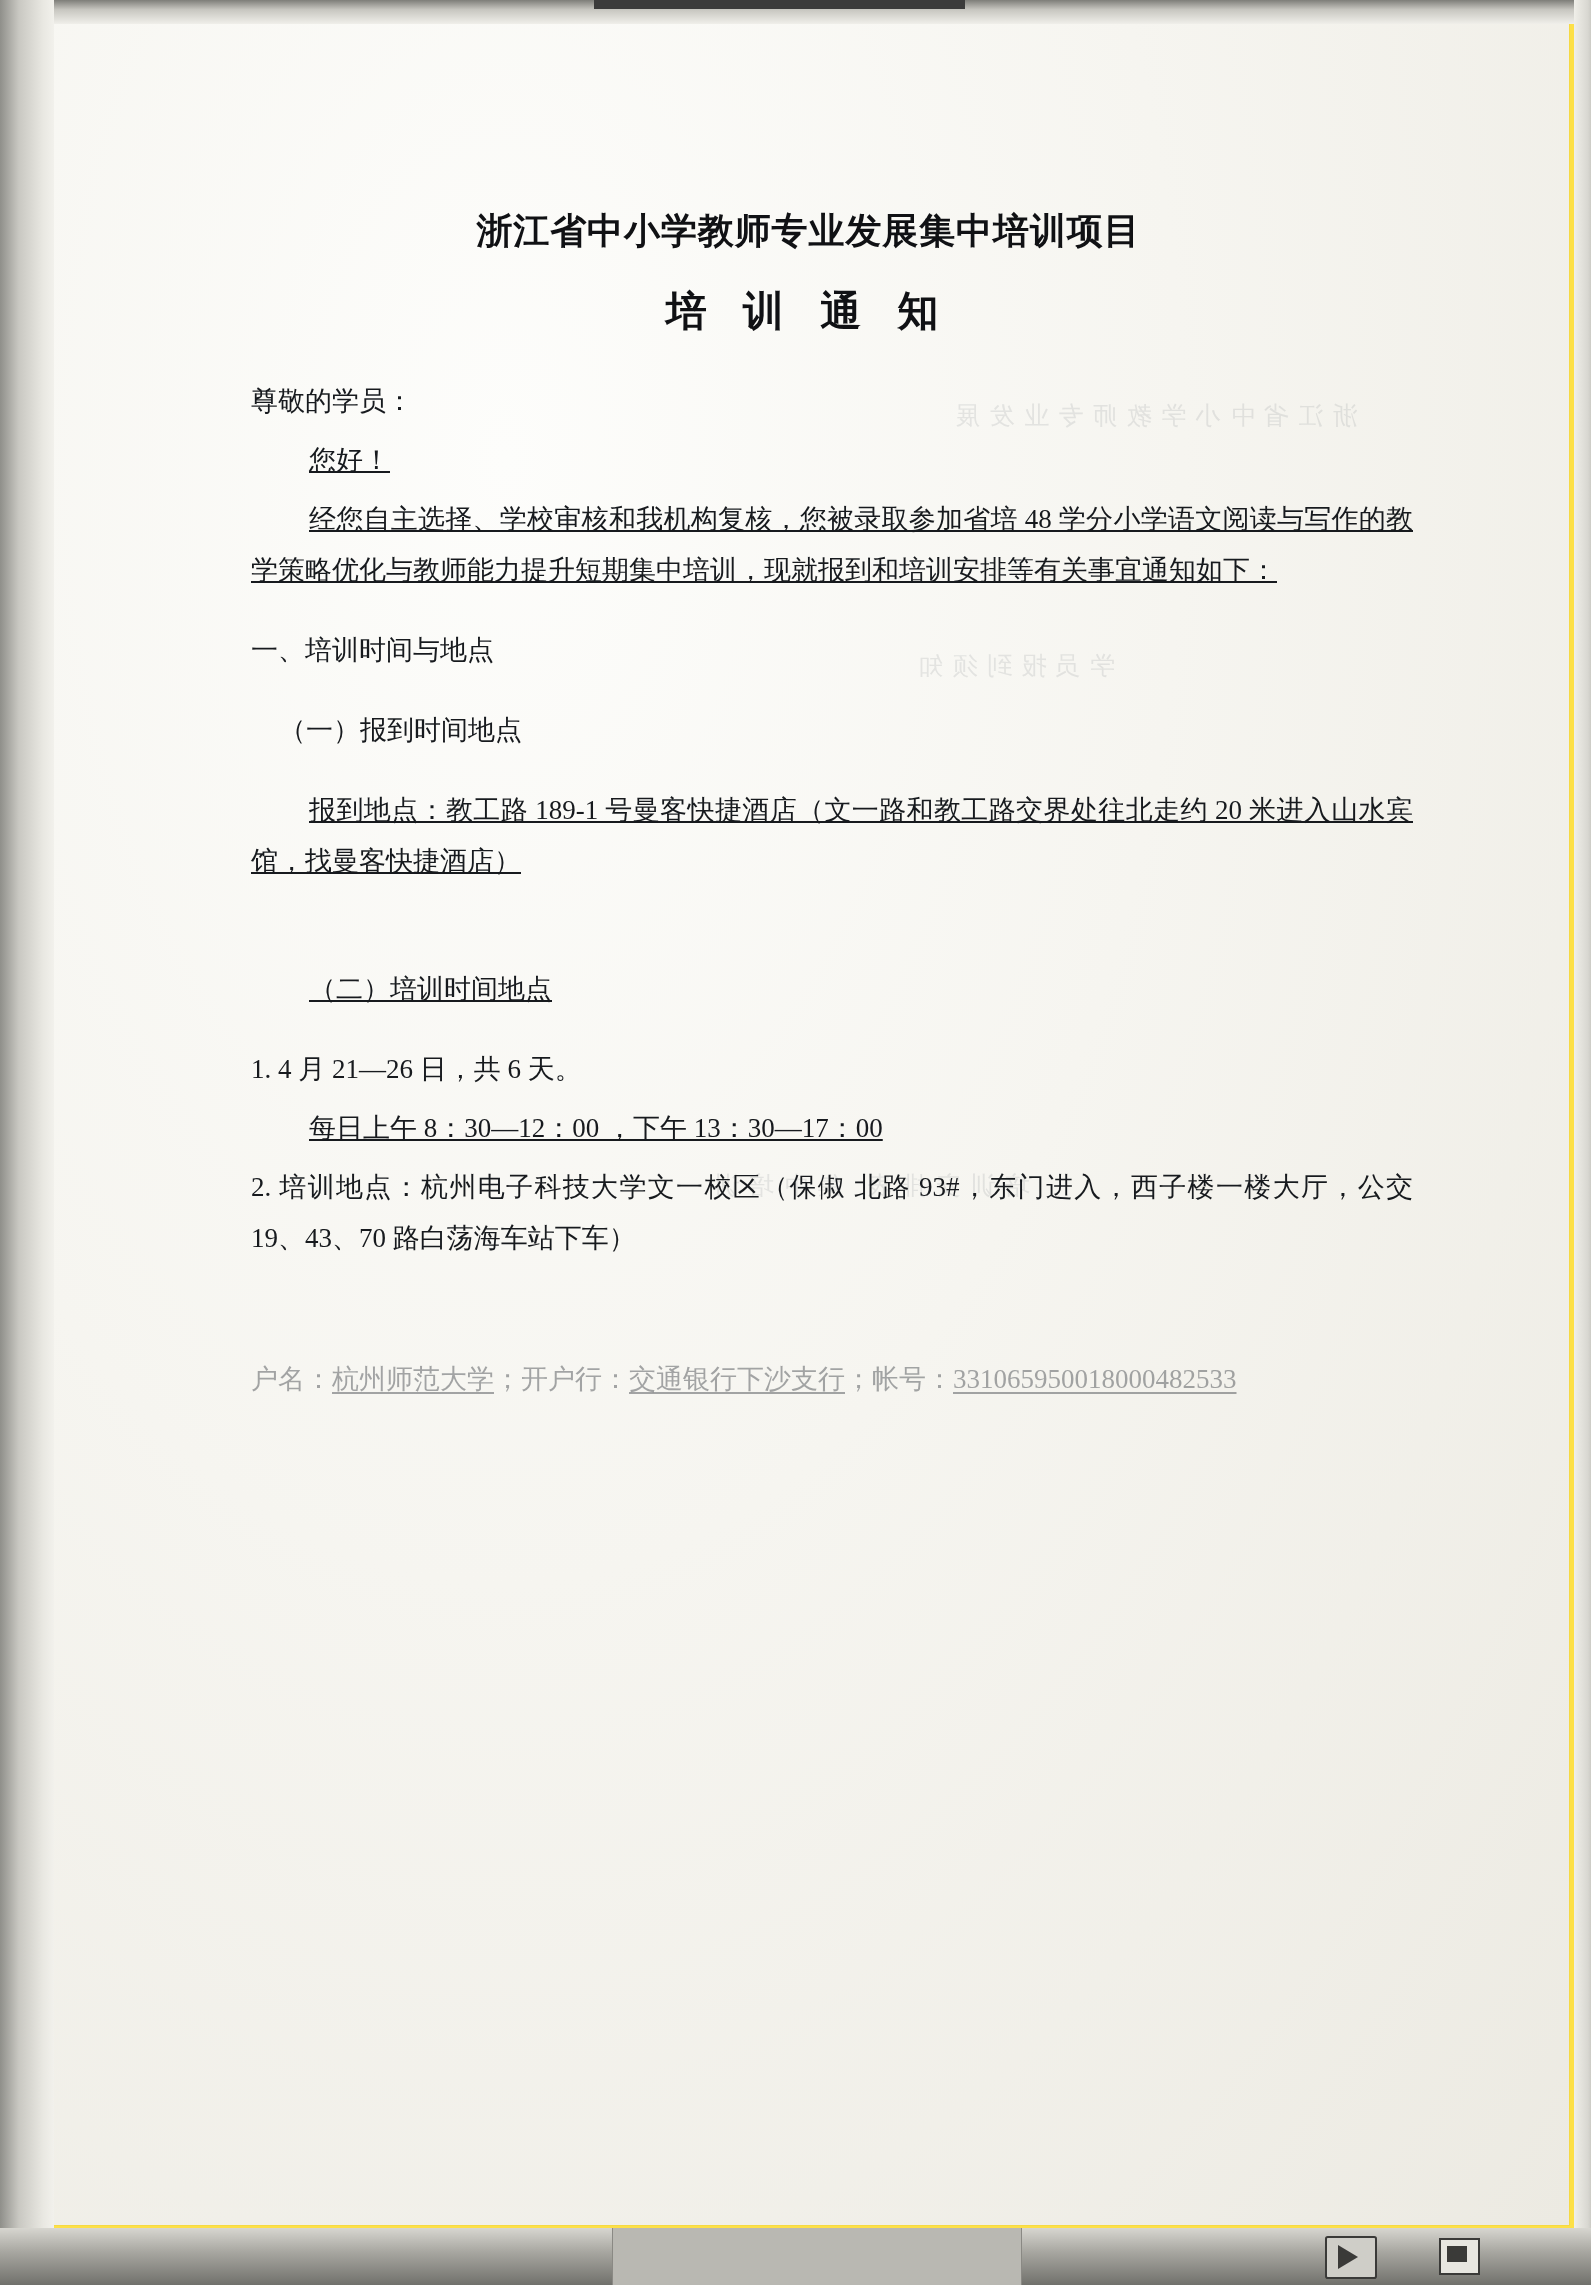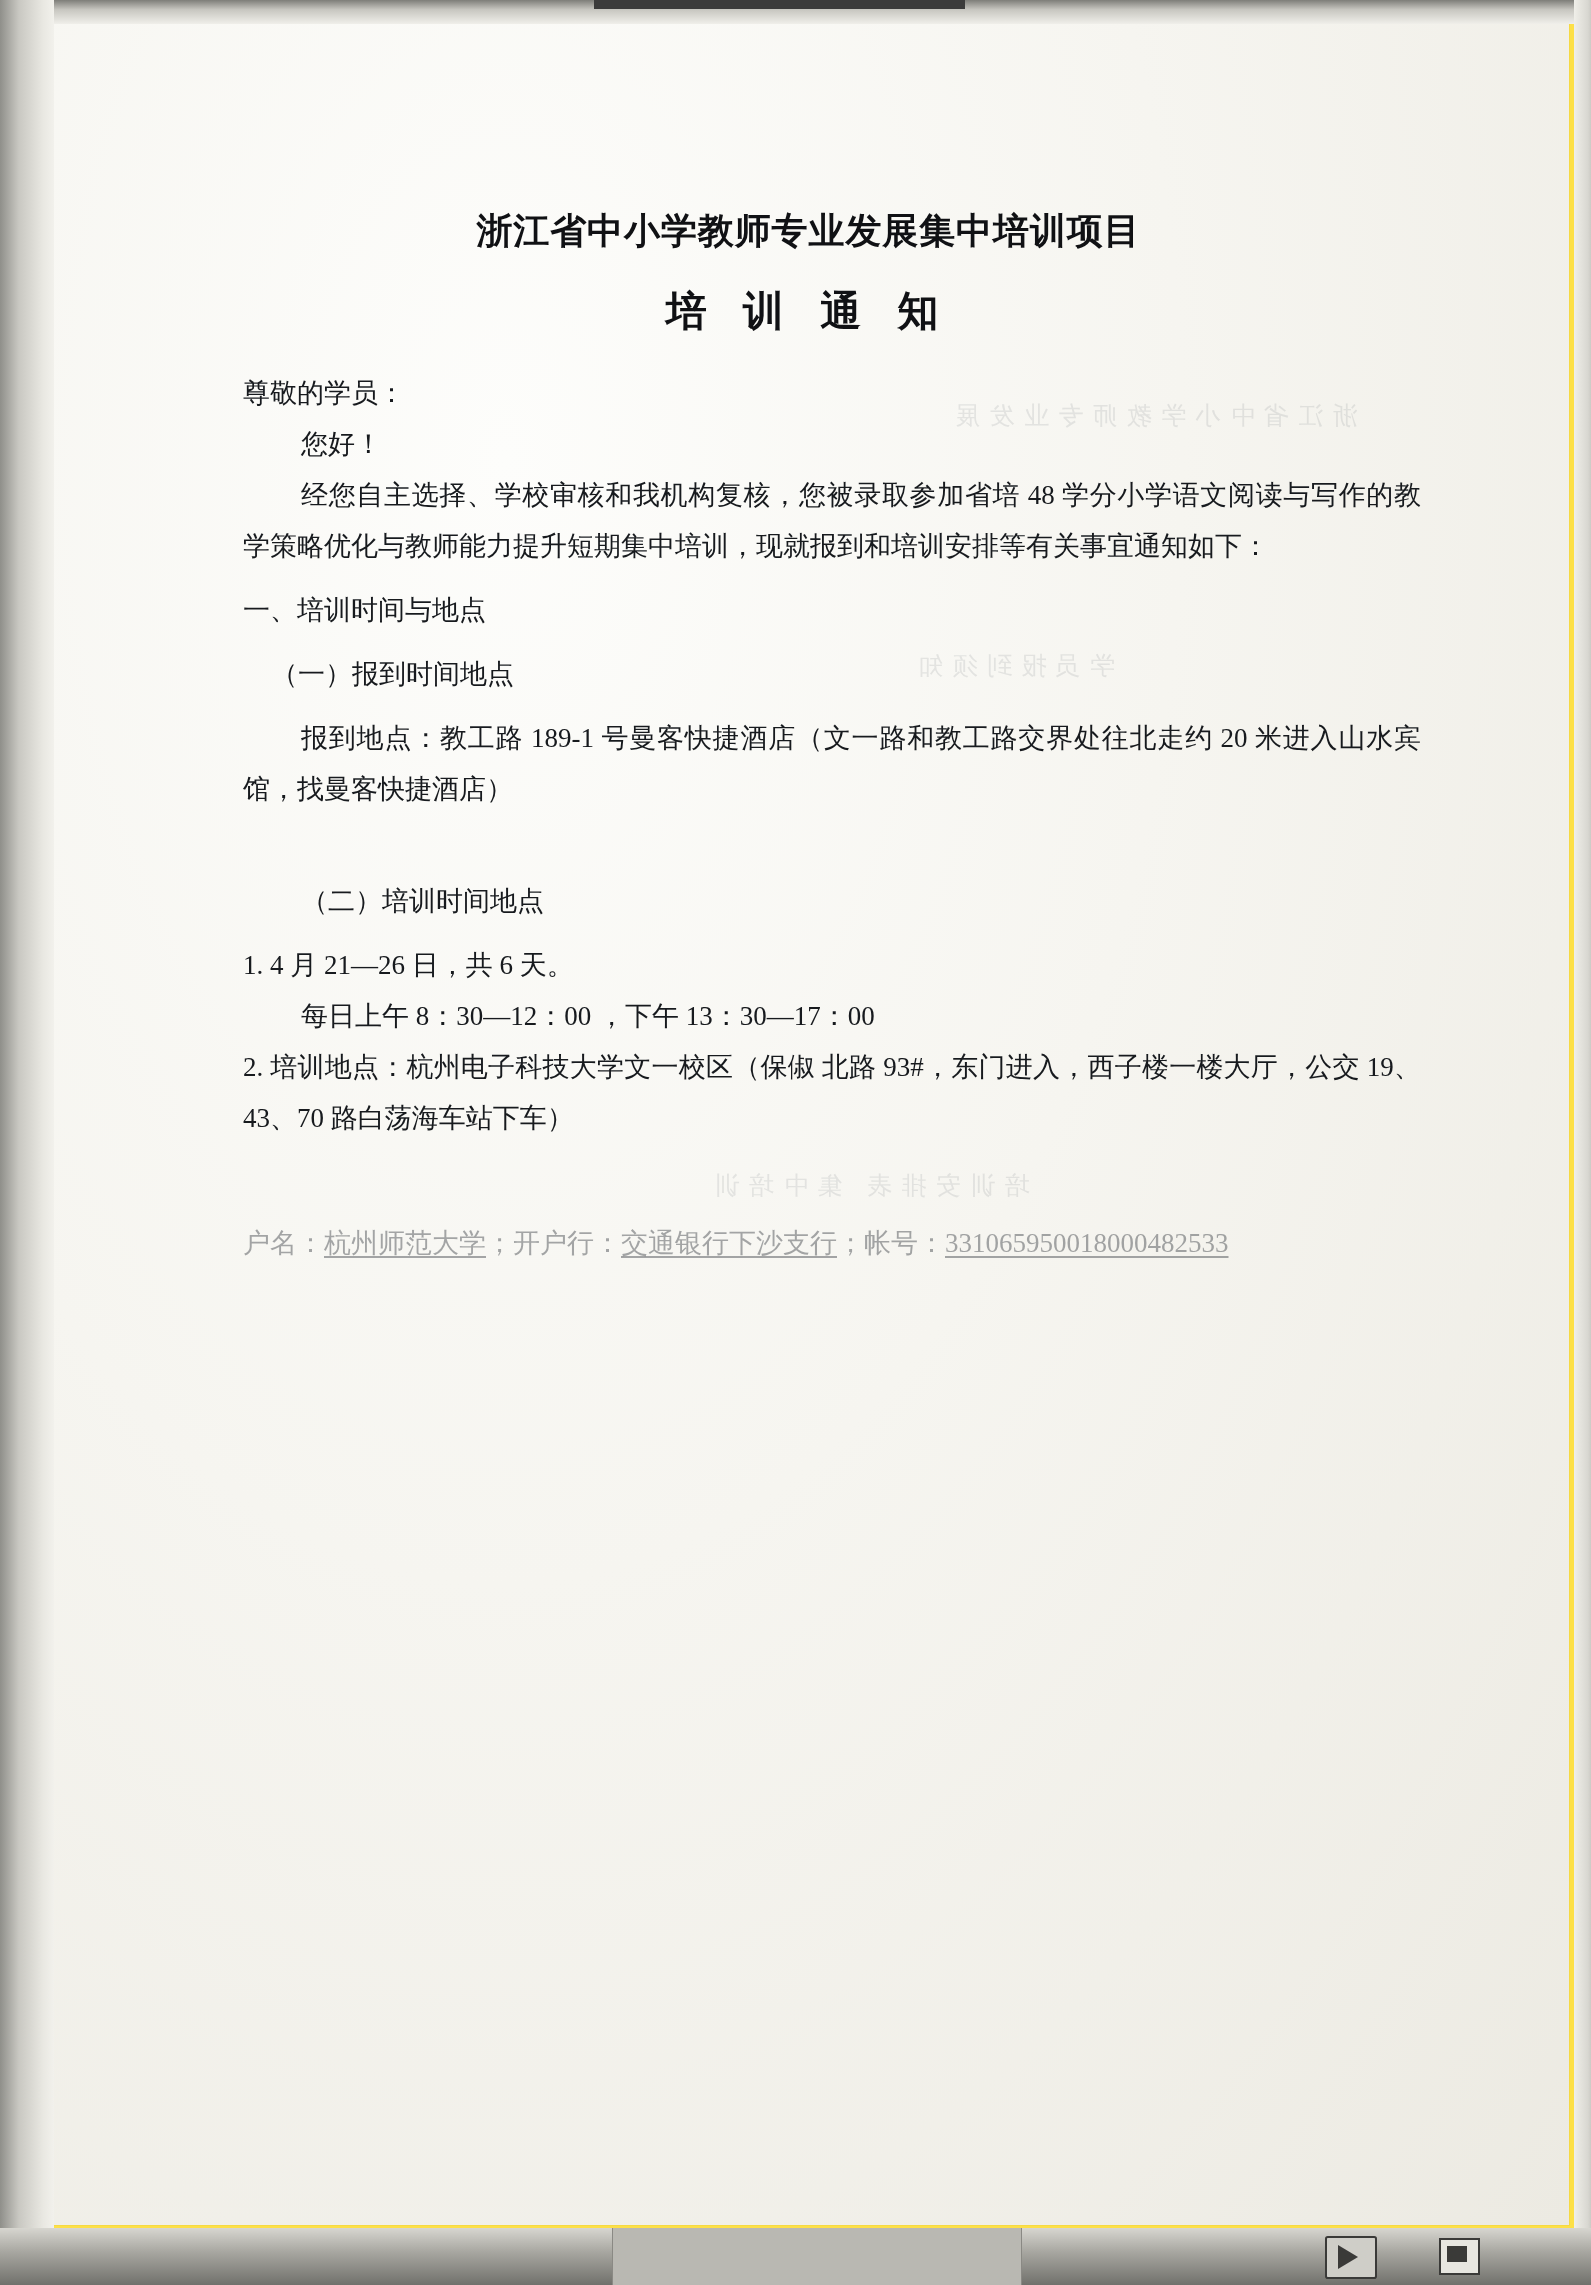--- a/index.html
+++ b/index.html
@@ -139,22 +139,22 @@
   .body {
     position: absolute;
     left: 195px;
     top: 351px;
     width: 1178px;
     font-size: 27px;
     line-height: 51px;
     color: #171a1e;
     text-align: justify;
   }
-  p { margin: 0; }
-  .indent2 { text-indent: 58px; }
+  p { margin: 8px; }
+  .indent2 { text-indent: 58px; text-decoration: underline; }
   .indent1 { text-indent: 28px; }
   .gap-sm { height: 13px; }
   .gap-lg { height: 61px; }
   .faded2 { color: rgba(30,34,40,0.52); }
   .faded3 { color: rgba(35,40,48,0.40); }
   .u { text-decoration: underline; text-underline-offset: 3.7px; }
   .nowrap { white-space: nowrap; }
 </style>
 </head>
 <body>

